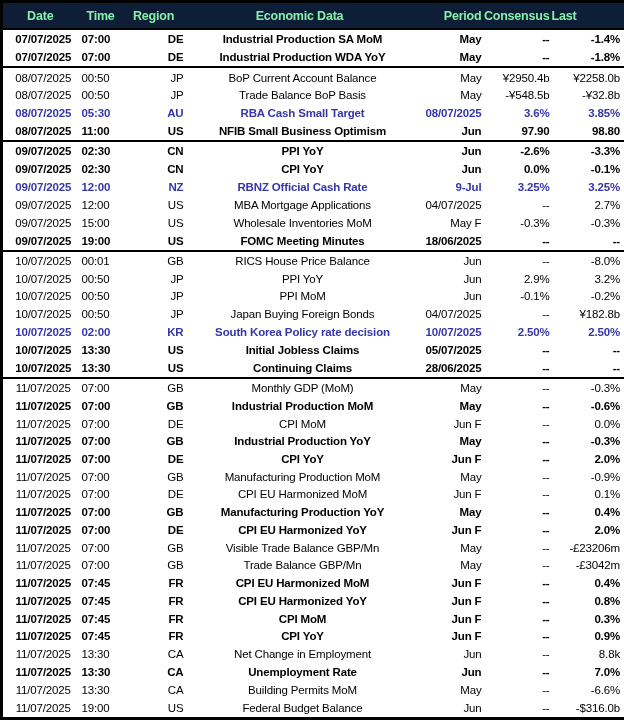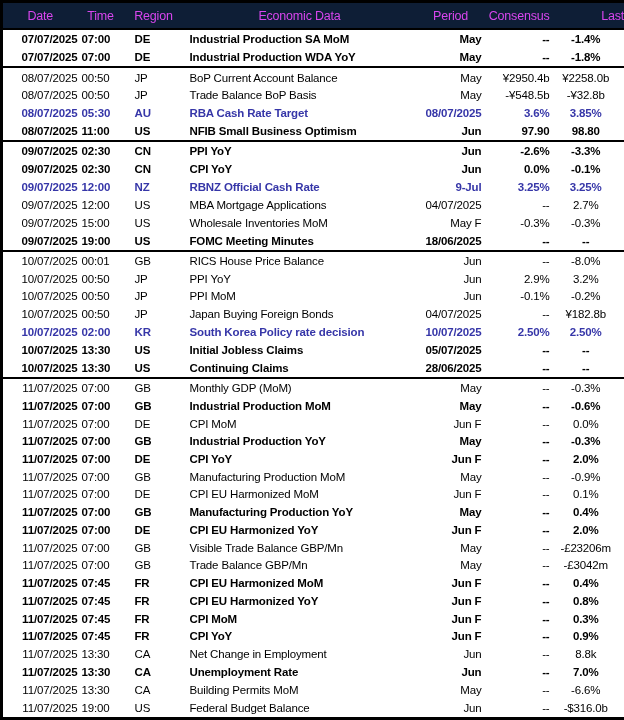--- a/index.html
+++ b/index.html
@@ -19,54 +19,54 @@
   col.w-date{width:76px;}
   col.w-time{width:46px;}
   col.w-region{width:60px;}
   col.w-event{width:232px;}
   col.w-period{width:66px;}
   col.w-consensus{width:70px;}
   col.w-last{width:74px;}
 
   thead th{
     background:#0e1e36;
-    color:#d946ef;
-    font-weight:normal;
+    color:#86efac;
+    font-weight:bold;
     font-size:12.5px;
     letter-spacing:-0.2px;
     height:25px;
     padding:0;
     white-space:nowrap;
     text-align:center;
   }
   thead tr{border-bottom:2px solid #000000;}
 
   td{
     font-size:11.5px;
     letter-spacing:-0.15px;
     color:#000000;
     padding:0;
     white-space:nowrap;
     overflow:hidden;
     vertical-align:middle;
   }
-  .c-date{padding-left:6px;text-align:right;}
+  .c-date{padding-left:6px;text-align:center;}
   .c-time{padding-left:4px;text-align:left;}
-  .c-region{padding-left:11px;text-align:left;}
-  .c-event{padding-left:6px;text-align:left;}
+  .c-region{padding-left:11px;text-align:right;}
+  .c-event{padding-left:6px;text-align:center;}
   .c-period{padding-left:4px;text-align:right;}
   .c-consensus{text-align:right;padding-right:2px;}
-  .c-last{text-align:center;padding-right:4px;}
+  .c-last{text-align:right;padding-right:4px;}
 
   thead th.c-date, thead th.c-time, thead th.c-region, thead th.c-event{
     text-align:center;padding-left:0;
   }
-  thead th.c-period{text-align:center;padding-left:4px;}
+  thead th.c-period{text-align:right;padding-left:4px;}
   thead th.c-consensus{text-align:right;padding-right:2px;}
-  thead th.c-last{text-align:right;padding-right:0;}
+  thead th.c-last{text-align:left;padding-right:0;}
 
   tr.bold td{font-weight:bold;}
   tr.rate td{font-weight:bold;color:#3636a8;}
   tr.group-start td{border-top:2px solid #000000;}
 </style>
 </head>
 <body>
 
 <div class="calendar">
   <table class="cal">
@@ -124,21 +124,21 @@
           <td class="c-region">JP</td>
           <td class="c-event">Trade Balance BoP Basis</td>
           <td class="c-period">May</td>
           <td class="c-consensus">-¥548.5b</td>
           <td class="c-last">-¥32.8b</td>
         </tr>
         <tr class="rate">
           <td class="c-date">08/07/2025</td>
           <td class="c-time">05:30</td>
           <td class="c-region">AU</td>
-          <td class="c-event">RBA Cash Rate Target</td>
+          <td class="c-event">RBA Cash Small Target</td>
           <td class="c-period">08/07/2025</td>
           <td class="c-consensus">3.6%</td>
           <td class="c-last">3.85%</td>
         </tr>
         <tr class="bold">
           <td class="c-date">08/07/2025</td>
           <td class="c-time">11:00</td>
           <td class="c-region">US</td>
           <td class="c-event">NFIB Small Business Optimism</td>
           <td class="c-period">Jun</td>

